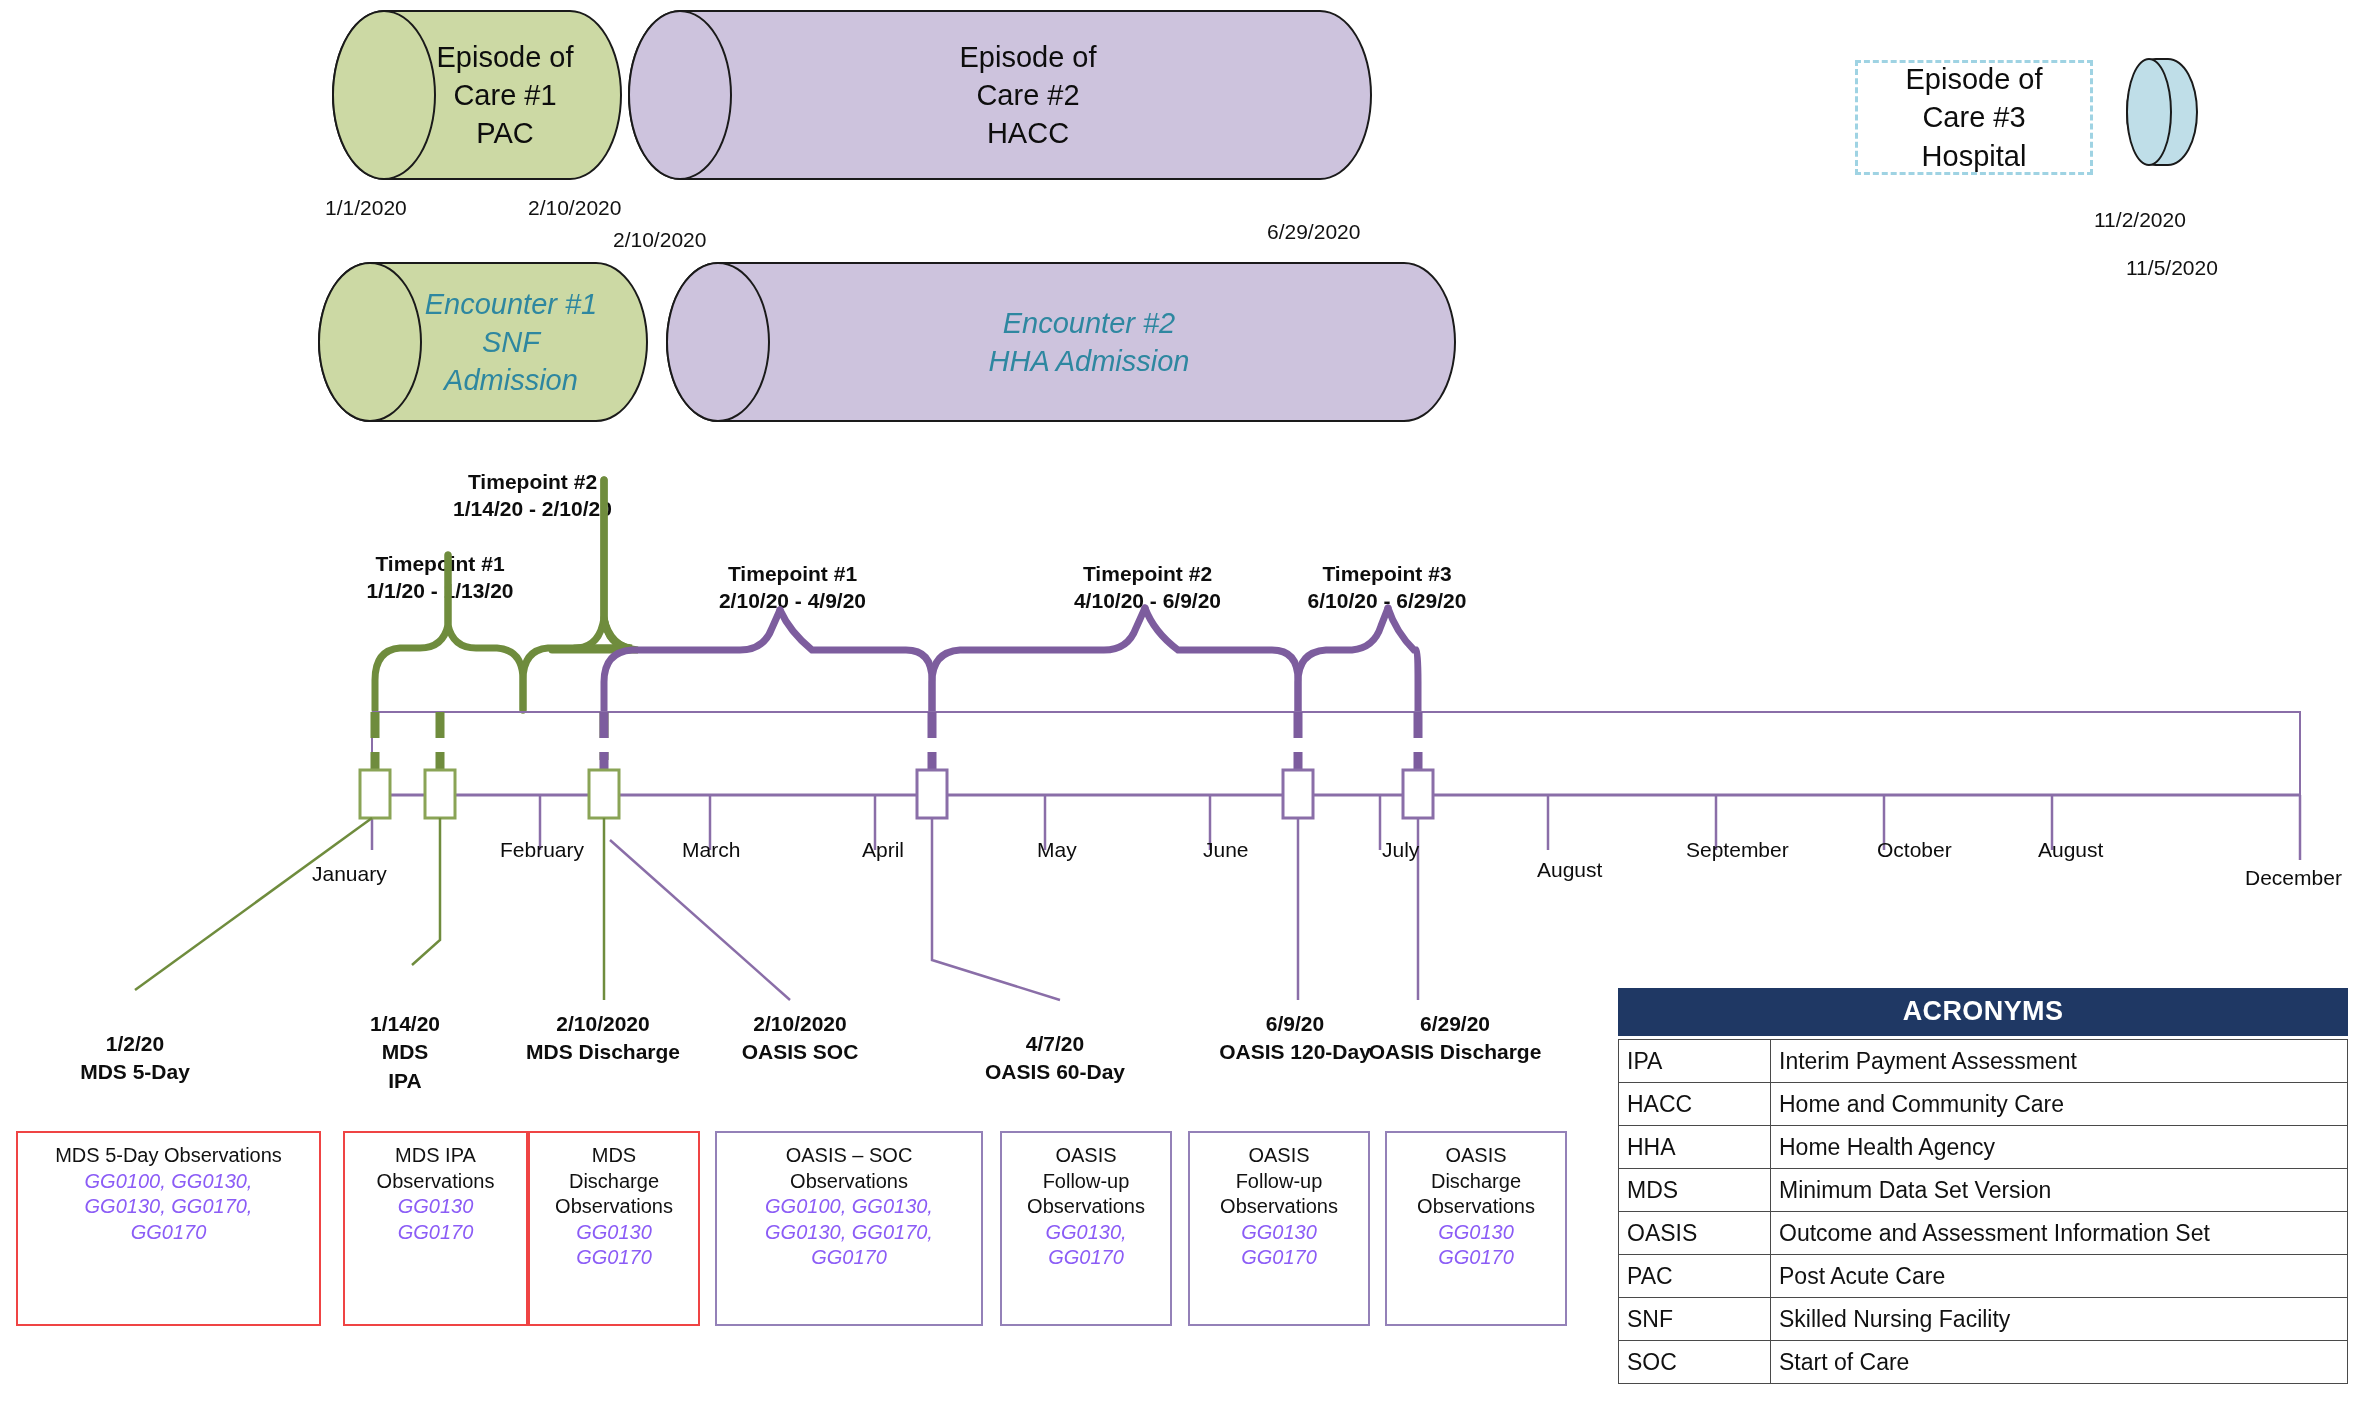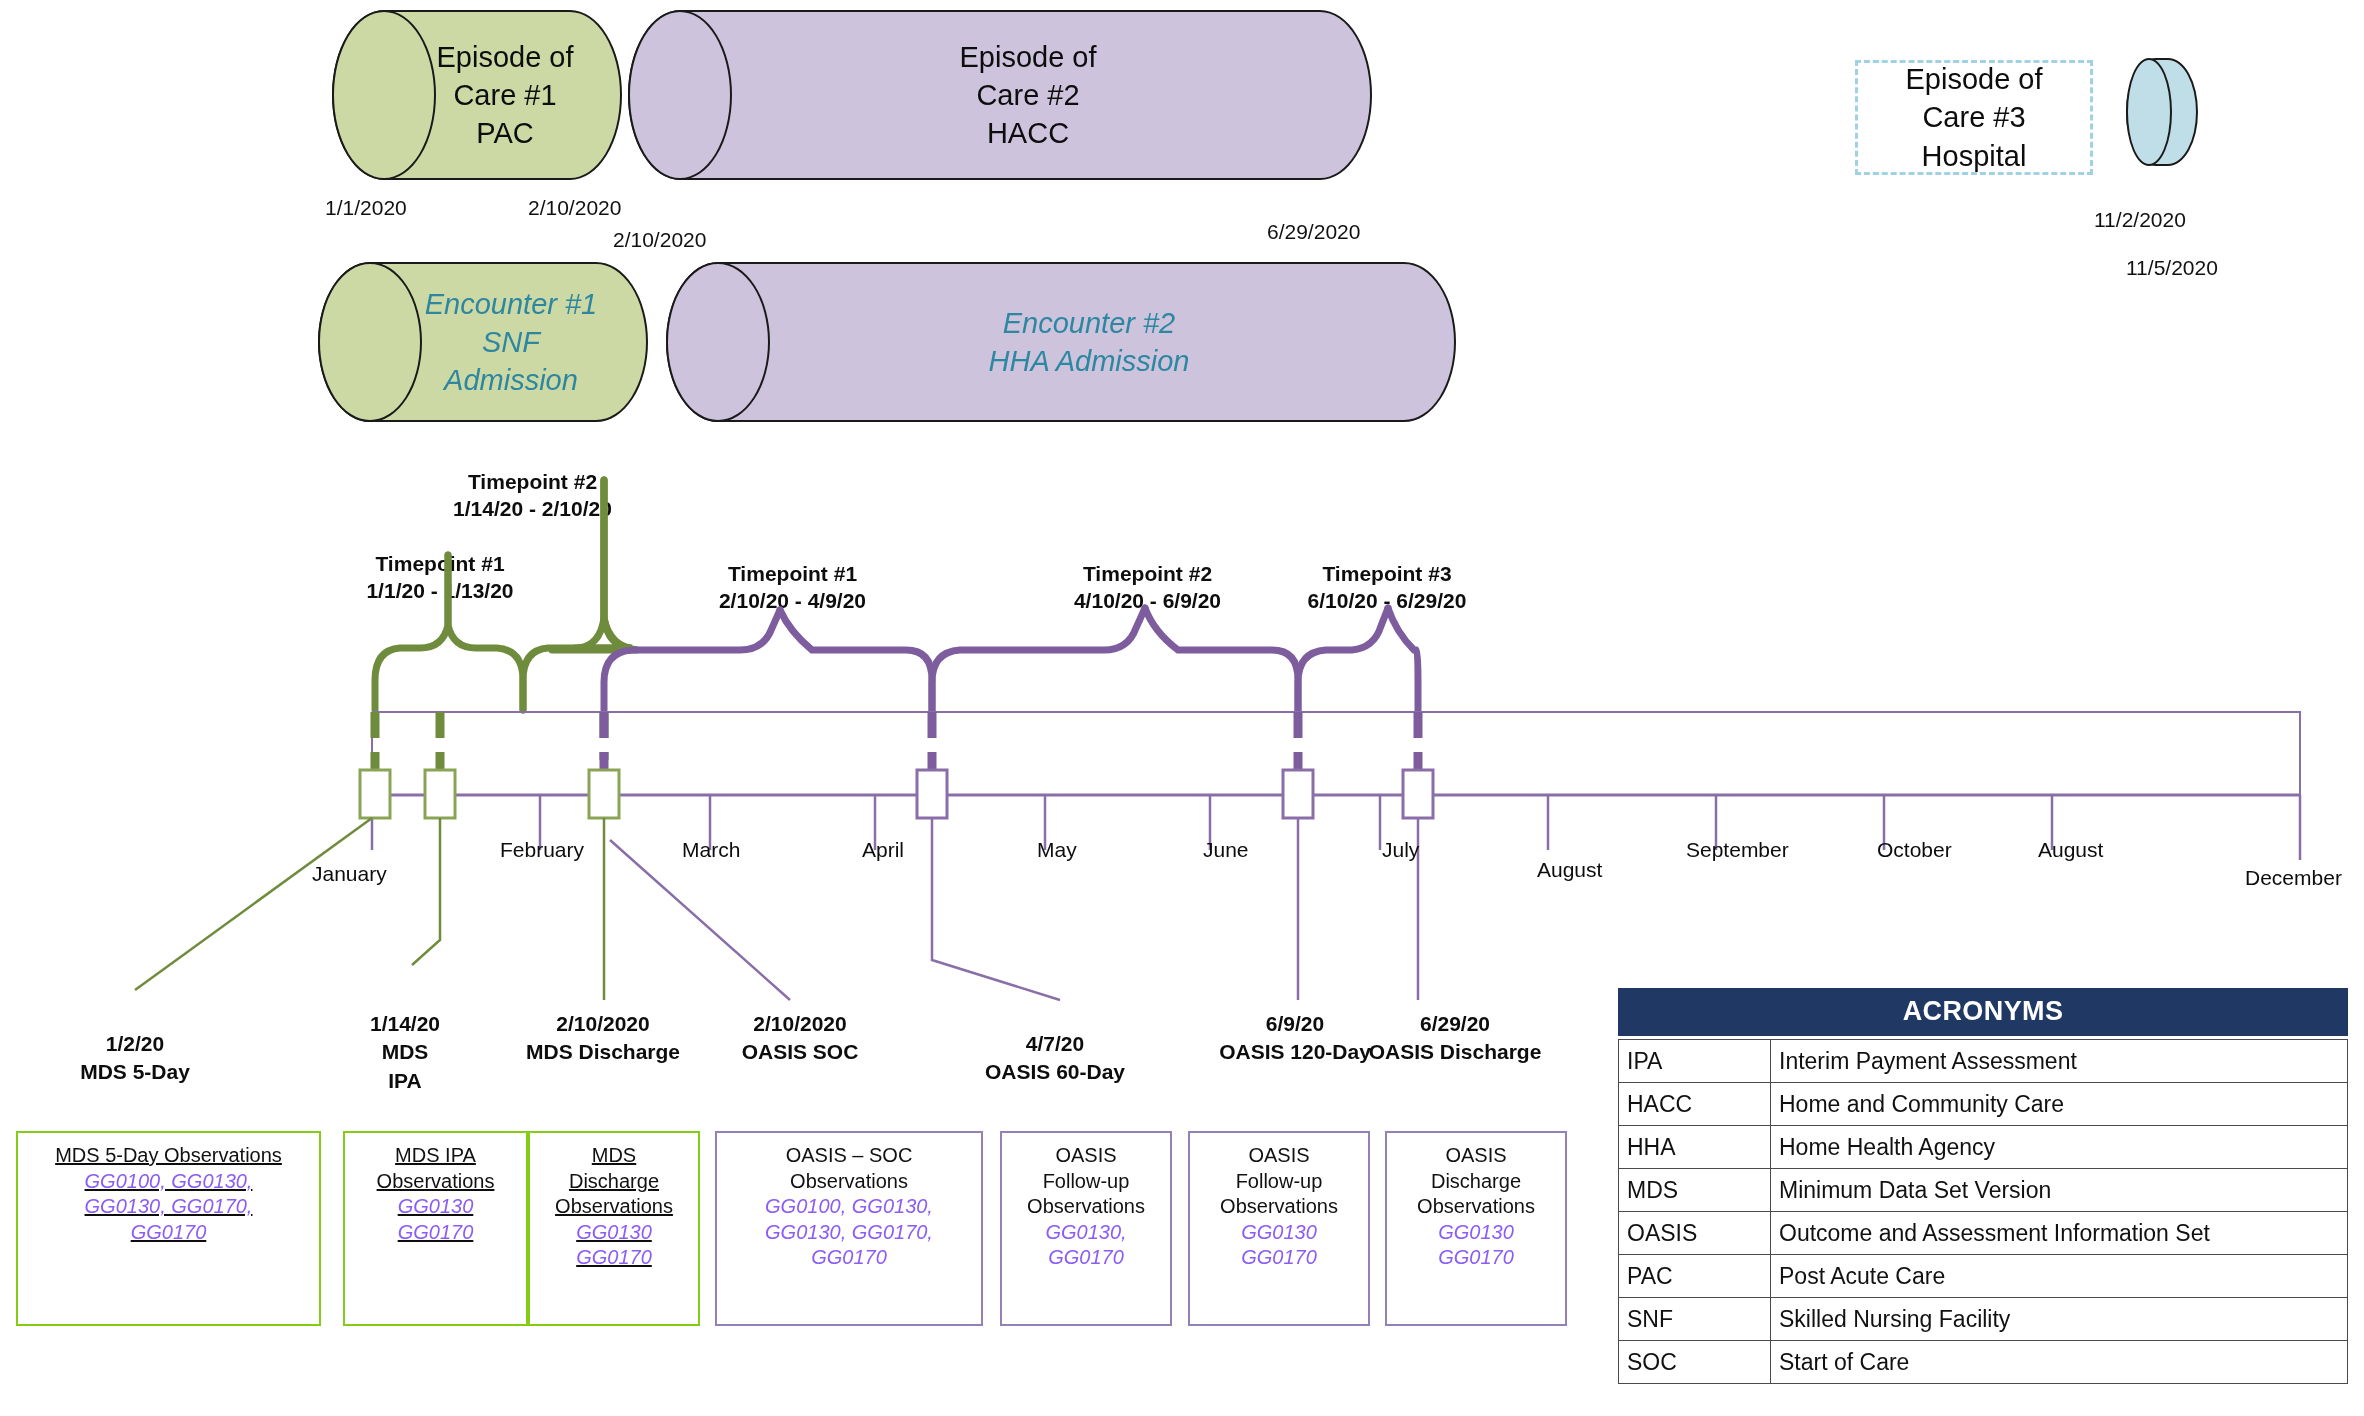--- a/index.html
+++ b/index.html
@@ -29,21 +29,21 @@
   .ev{position:absolute;font-size:21px;font-weight:bold;text-align:center;line-height:1.35;white-space:nowrap;}
 
   
   .ghost{position:absolute;border:3px dashed #9fd3e3;box-sizing:border-box;
          display:flex;flex-direction:column;align-items:center;justify-content:center;
          font-size:29px;line-height:1.32;text-align:center;}
 
   
   .obs{position:absolute;box-sizing:border-box;background:#fff;padding:10px 6px 0 6px;
        text-align:center;font-size:20px;line-height:1.28;}
-  .obs.g{border:2px solid #84cc16;text-decoration:underline;}
+  .obs.g{border:2px solid #ef4444;}
   .obs.p{border:2px solid #9481b8;}
   .obs .hd{color:#111;}
   .obs .cd{color:#8b5cf6;font-style:italic;}
 
   
   .acr{position:absolute;left:1618px;top:988px;width:730px;}
   .acr .hdr{background:#1f3864;color:#fff;font-weight:bold;font-size:27px;
             text-align:center;padding:8px 0 9px 0;letter-spacing:.4px;}
   .acr table{border-collapse:collapse;width:100%;margin-top:3px;}
   .acr td{border:1.5px solid #4a4a4a;font-size:23px;padding:4px 8px;color:#111;height:34px;}

